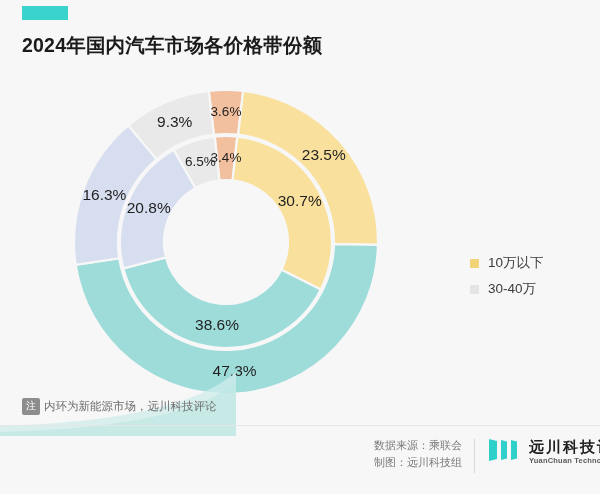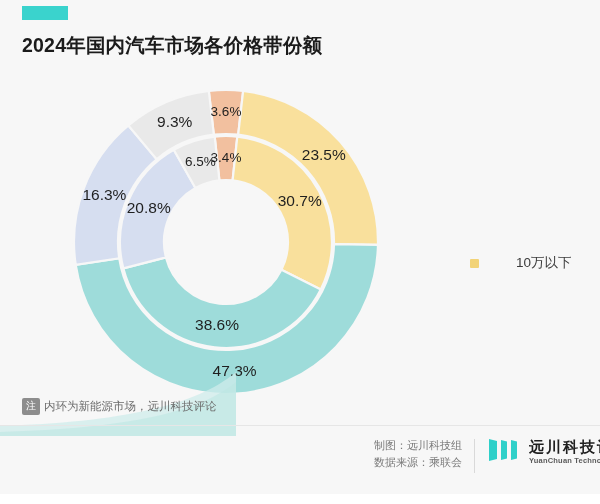--- a/index.html
+++ b/index.html
@@ -70,21 +70,20 @@
   .legend {
     position: absolute;
     left: 470px;
     top: 250px;
     width: 120px;
   }
   .legend-row {
     display: flex;
     align-items: center;
     height: 26px;
-    gap: 28px;
   }
   .legend-swatch {
     width: 9px;
     height: 9px;
     border-radius: 1px;
     margin-right: 9px;
     flex: 0 0 auto;
   }
   .legend-label {
     font-size: 13.5px;
@@ -231,39 +230,43 @@
           <text x="116.7458458354165" y="48.53028969285516" class="slice-label">9.3%</text>
         </g>
     </svg>
   </div>
 
   <div class="legend">
     <div class="legend-row">
       <span class="legend-swatch" style="background: rgb(242, 211, 119);"></span>
       <span class="legend-label">10万以下</span>
     </div>
+    <div class="legend-row">
+      <span class="legend-swatch" style="background: rgb(228, 228, 228);"></span>
+      <span class="legend-label">30-40万</span>
+    </div>
   </div>
 
   <div class="swoosh">
     <svg width="236" height="64" viewBox="0 0 236 64" xmlns="http://www.w3.org/2000/svg">
       <path d="M236 0 C196 34, 120 50, 0 54 L0 64 L236 64 Z" fill="#cfeceb" opacity="0.75"></path>
       <path d="M236 10 C200 40, 130 56, 0 60 L0 64 L236 64 Z" fill="#bde6e3" opacity="0.6"></path>
     </svg>
   </div>
 
   <div class="footnote">
     <span class="footnote-badge">注</span>
     <span class="footnote-text">内环为新能源市场，远川科技评论</span>
   </div>
 
   <div class="footer-rule"></div>
 
   <div class="credits">
+    <div class="credit-line">数据来源：乘联会</div>
     <div class="credit-line">制图：远川科技组</div>
-    <div class="credit-line">数据来源：乘联会</div>
   </div>
   <div class="credits-divider"></div>
 
   <div class="brand">
     <span class="brand-mark">
       <svg width="34" height="26" viewBox="0 0 34 26" xmlns="http://www.w3.org/2000/svg">
         <path d="M1 2 L9 4 L9 22 L1 24 Z" fill="#2fd0c9"></path>
         <path d="M13 3 L19 4.5 L19 21.5 L13 23 Z" fill="#2fd0c9"></path>
         <path d="M23 3 L29 4.5 L29 21.5 L23 23 Z" fill="#2fd0c9"></path>
       </svg>

